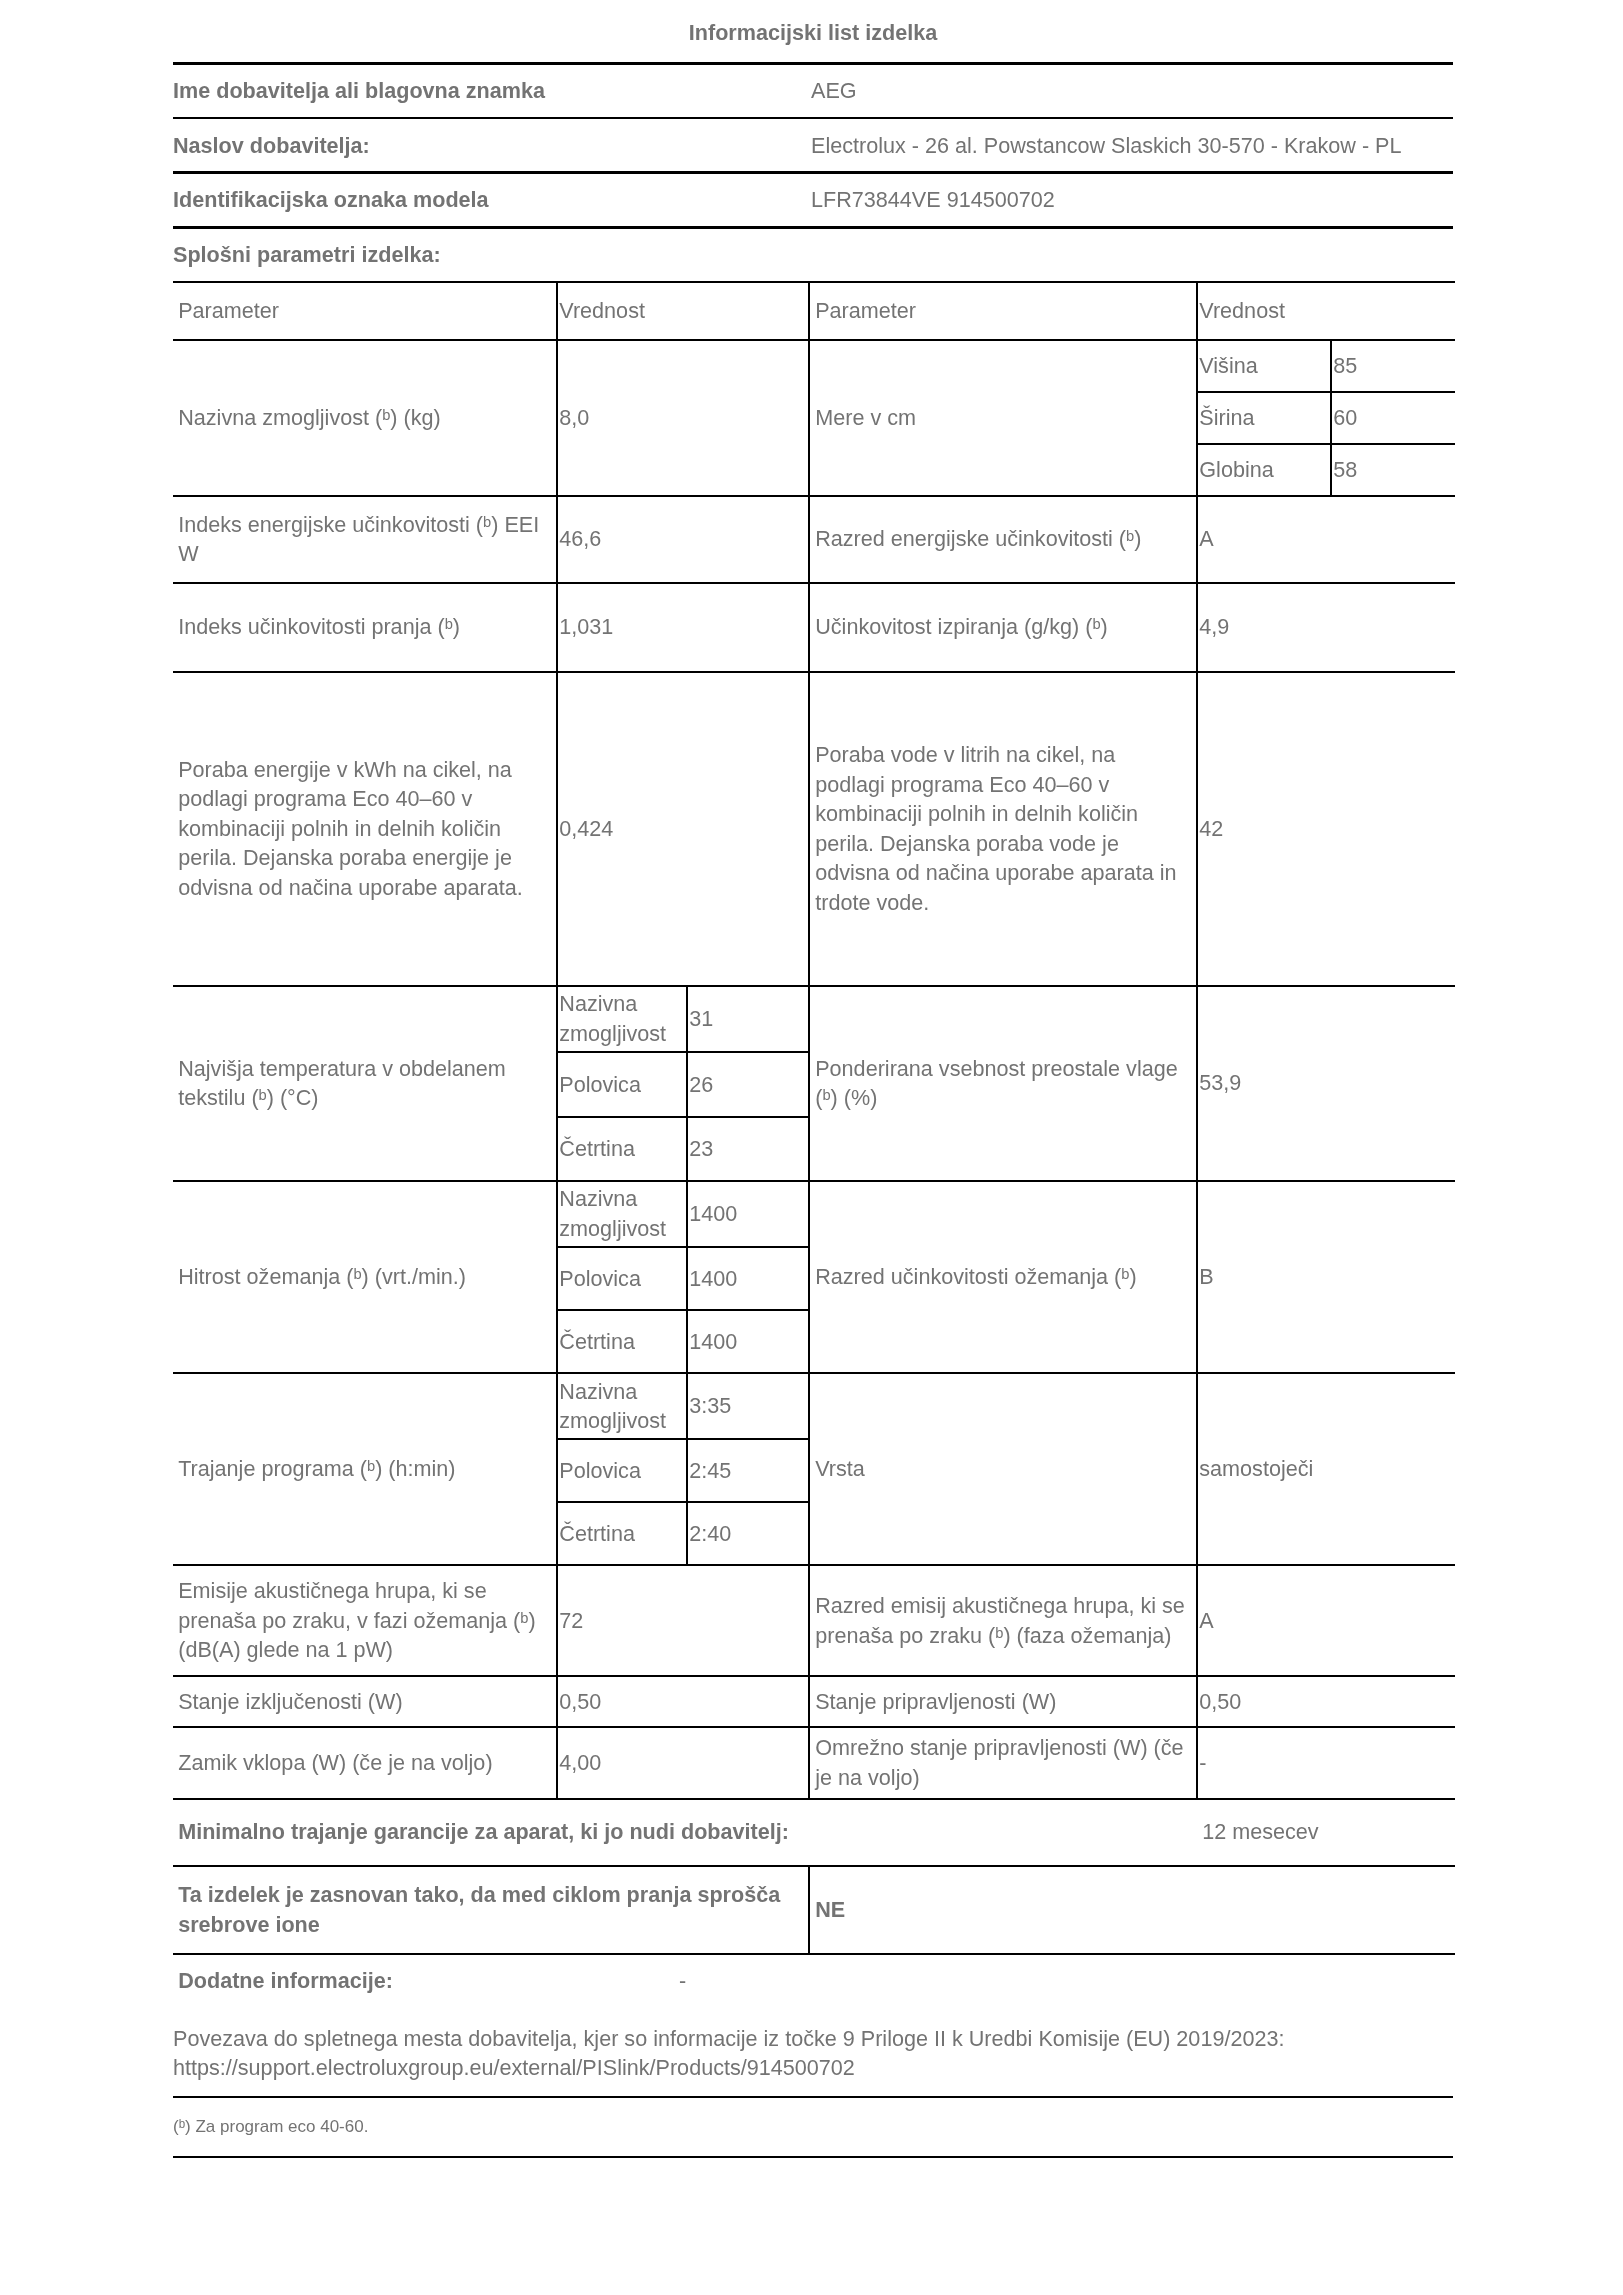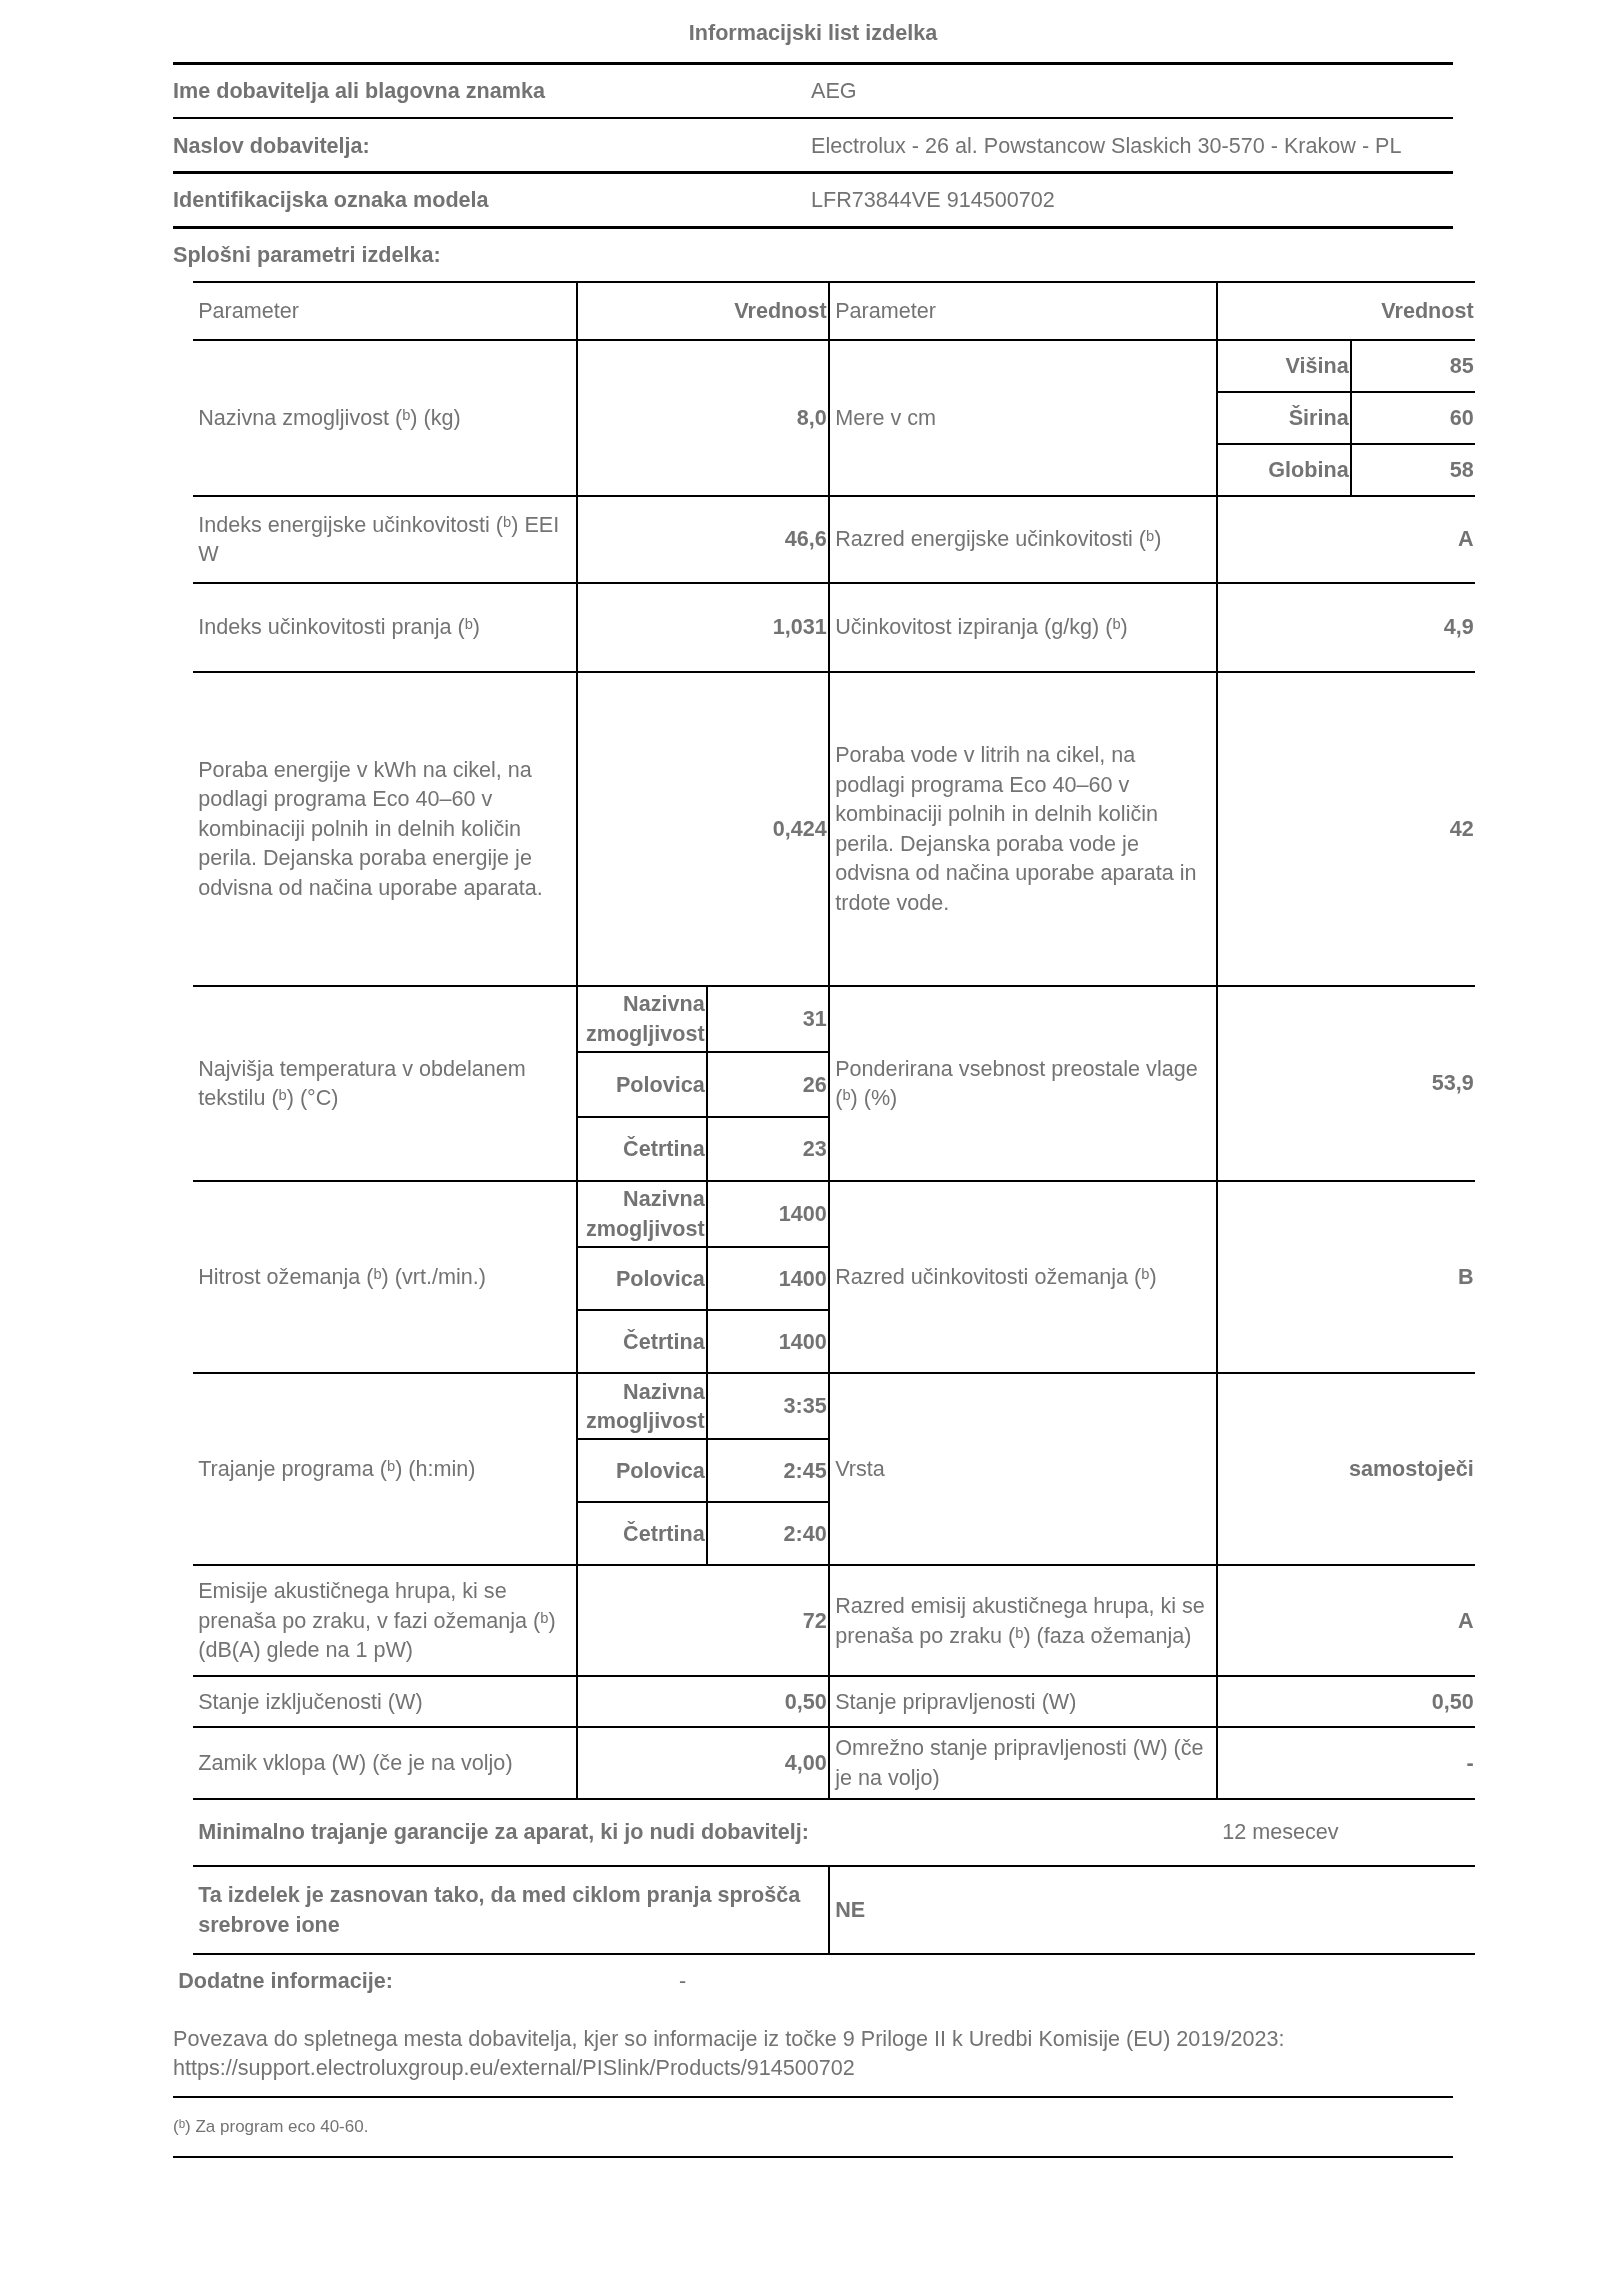--- a/index.html
+++ b/index.html
@@ -37,28 +37,27 @@
   .section-heading {
     height: 52px;
     display: flex;
     align-items: center;
     font-weight: bold;
   }
   table.params {
     border-collapse: collapse;
     table-layout: fixed;
     width: 1280px;
-    margin-left: 20px;
   }
   table.params td {
     vertical-align: middle;
     border-top: 2.6px solid #000000;
   }
   td.p { text-align: left; padding: 5.2px 9.2px 5.2px 5.2px; }
-  td.v { text-align: right; padding: 2.6px 1.3px; font-weight: bold; }
+  td.v { text-align: left; padding: 2.6px 1.3px; }
   td.vl { text-align: left; padding: 5.2px 5.2px 5.2px 5.2px; }
   .bl { border-left: 2px solid #000000; }
   .b { font-weight: bold; }
   tr.last td { border-bottom: 2.6px solid #000000; }
   .additional-row {
     display: flex;
     align-items: center;
     height: 52px;
   }
   .additional-label { width: 384px; flex: none; font-weight: bold; padding-left: 5.2px; box-sizing: border-box; }

